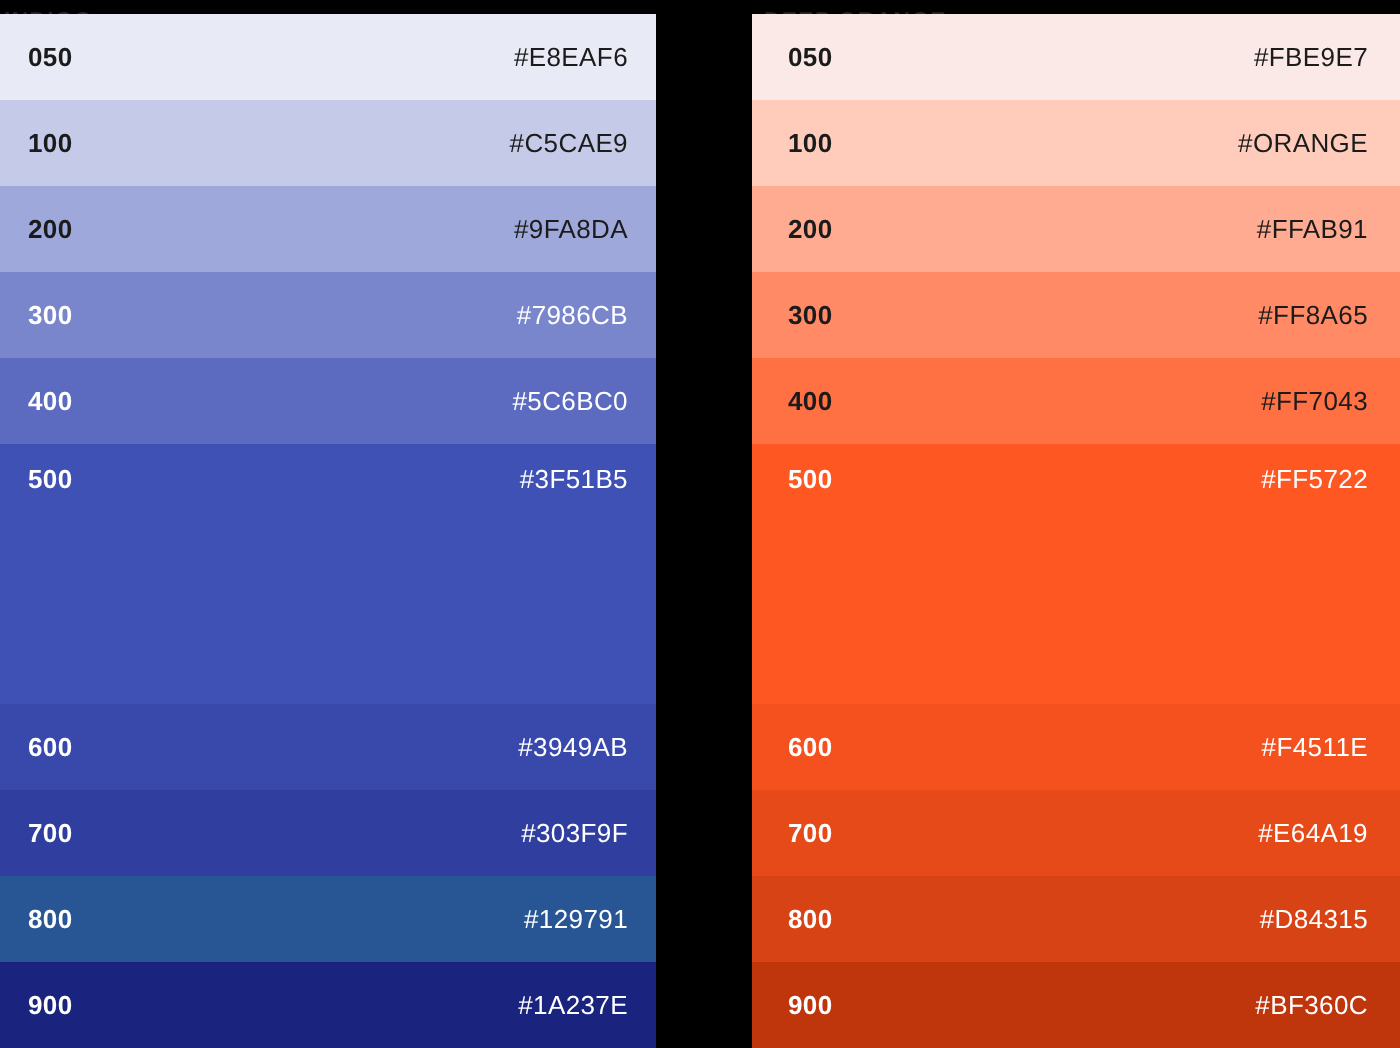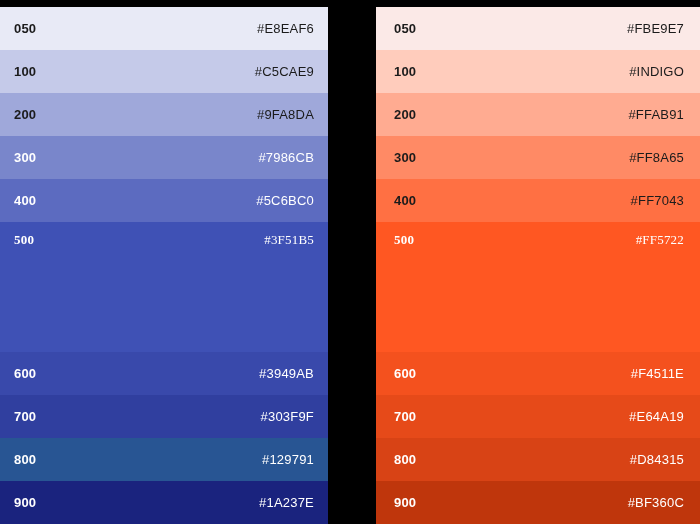--- a/index.html
+++ b/index.html
@@ -77,21 +77,20 @@
   }
 
   .column-deep-orange .swatch-row {
     padding: 0 16px 0 18px;
   }
 
   .swatch-row.is-hero {
     height: 130px;
     align-items: flex-start;
     padding-top: 11px;
-    font-family: Liberation Serif, serif;
   }
 
   .swatch-weight {
     font-size: 13px;
     font-weight: bold;
     letter-spacing: 0.2px;
     line-height: 1;
     white-space: nowrap;
   }
 
@@ -166,21 +165,21 @@
 
   <div class="palette-column column-deep-orange">
     <div class="column-header">DEEP ORANGE</div>
     <div class="swatch-list">
         <div class="swatch-row text-dark" style="background: rgb(251, 233, 231);">
           <span class="swatch-weight">050</span>
           <span class="swatch-hex">#FBE9E7</span>
         </div>
         <div class="swatch-row text-dark" style="background: rgb(255, 204, 188);">
           <span class="swatch-weight">100</span>
-          <span class="swatch-hex">#INDIGO</span>
+          <span class="swatch-hex">#ORANGE</span>
         </div>
         <div class="swatch-row text-dark" style="background: rgb(255, 171, 145);">
           <span class="swatch-weight">200</span>
           <span class="swatch-hex">#FFAB91</span>
         </div>
         <div class="swatch-row text-dark" style="background: rgb(255, 138, 101);">
           <span class="swatch-weight">300</span>
           <span class="swatch-hex">#FF8A65</span>
         </div>
         <div class="swatch-row text-dark" style="background: rgb(255, 112, 67);">

